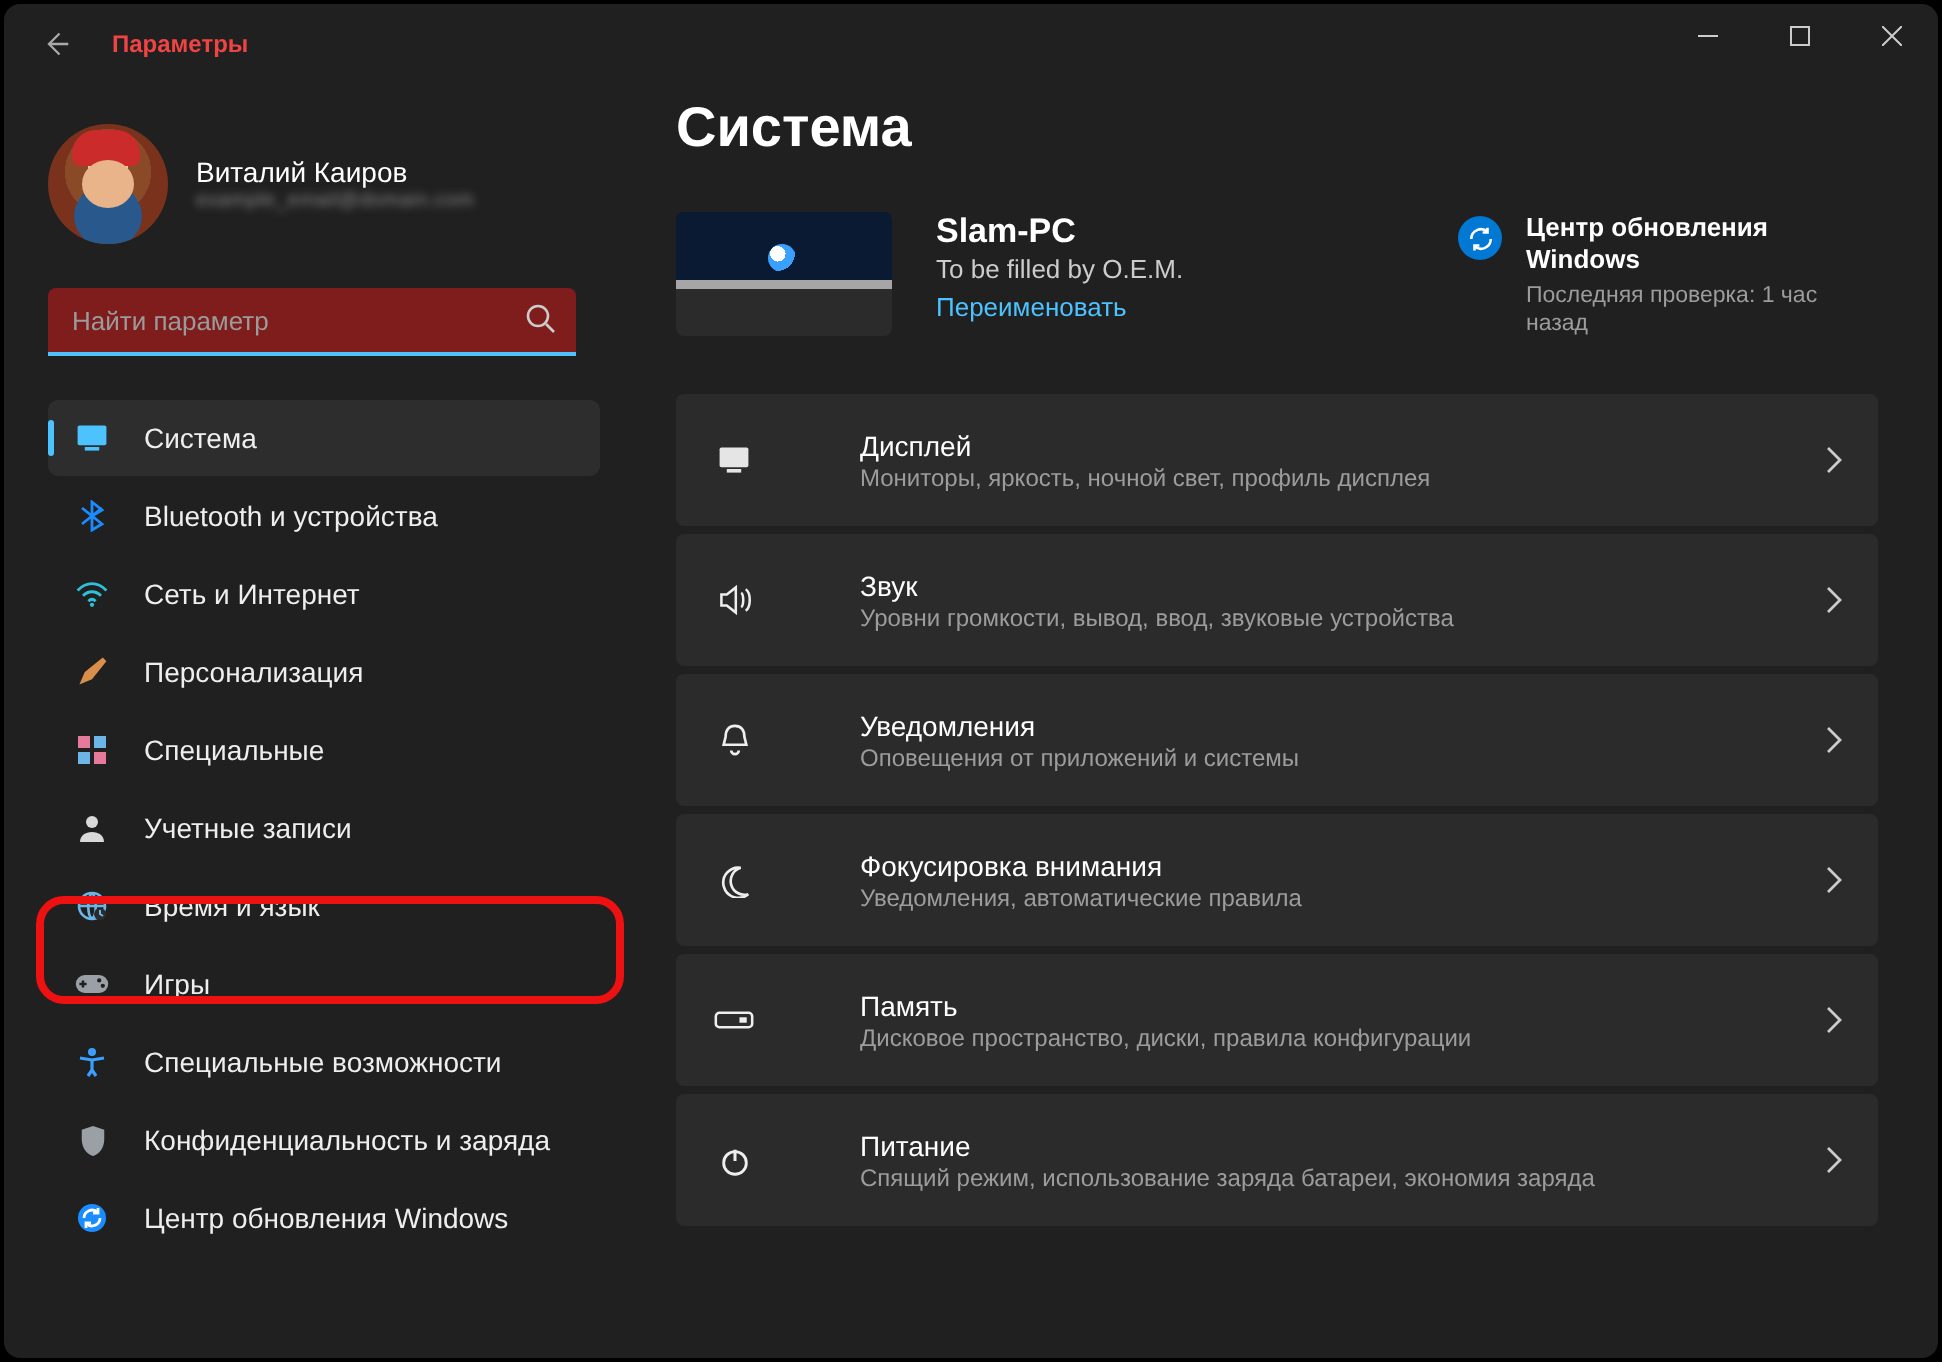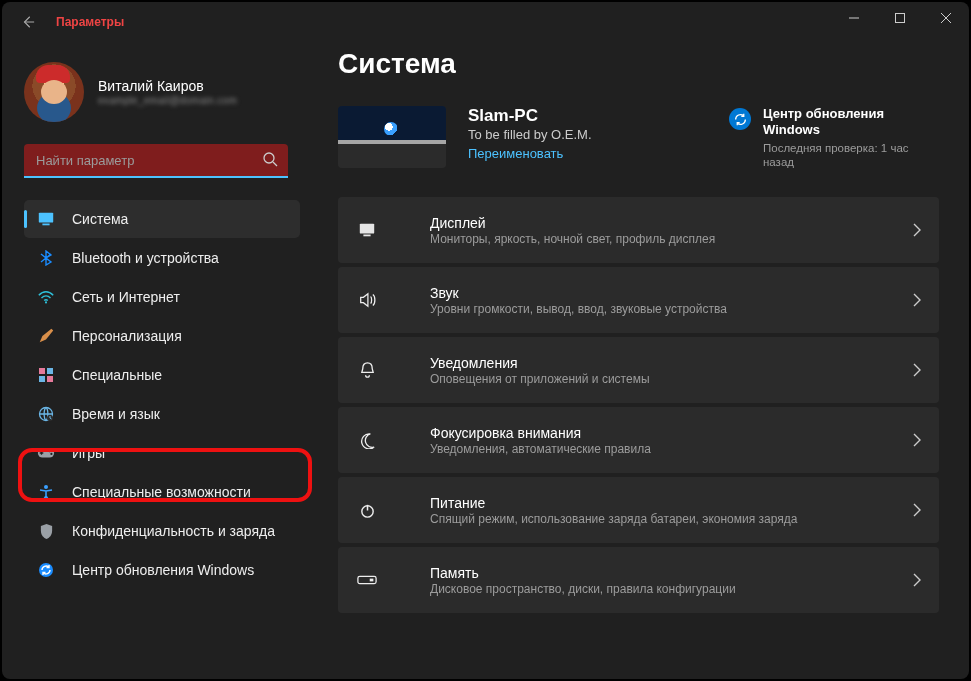--- a/index.html
+++ b/index.html
@@ -143,20 +143,29 @@
                 <rect x="9" y="1" width="6" height="6" fill="#6bb6e6"></rect>
                 <rect x="1" y="9" width="6" height="6" fill="#6bb6e6"></rect>
                 <rect x="9" y="9" width="6" height="6" fill="#e67a9b"></rect>
               </svg>
             </span>
             <span>Специальные</span>
           </div>
           <div class="nav-item">
             <span class="nicon">
               <svg width="16" height="16" viewBox="0 0 16 16">
+                <circle cx="8" cy="5" r="3" fill="#d9d9d9"></circle>
+                <path d="M2 15c0-3.3 2.7-5 6-5s6 1.7 6 5" fill="#d9d9d9"></path>
+              </svg>
+            </span>
+            <span>Учетные записи</span>
+          </div>
+          <div class="nav-item">
+            <span class="nicon">
+              <svg width="16" height="16" viewBox="0 0 16 16">
                 <circle cx="8" cy="8" r="6.5" fill="none" stroke="#6bb6e6" stroke-width="1.3"></circle>
                 <path d="M1.5 8h13M8 1.5c2.5 2 2.5 11 0 13M8 1.5c-2.5 2-2.5 11 0 13" fill="none" stroke="#6bb6e6" stroke-width="1.3"></path>
                 <circle cx="12" cy="12" r="3" fill="#2b2b2b"></circle>
                 <path d="M12 10v2l1.5 1" stroke="#6bb6e6" stroke-width="1" fill="none"></path>
               </svg>
             </span>
             <span>Время и язык</span>
           </div>
           <div class="nav-item">
             <span class="nicon">
@@ -286,50 +295,50 @@
   <div class="card-sub">Уведомления, автоматические правила</div>
             </div>
   <span class="chev">
               <svg width="9" height="14" viewBox="0 0 9 14">
                 <path d="M2 1l6 6-6 6" fill="none" stroke="currentColor" stroke-width="1.4"></path>
               </svg>
             </span>
           </div>
           <div class="card">
             <span class="cicon">
+              <svg width="20" height="14" viewBox="0 0 22 14">
+                <rect x="1" y="3" width="20" height="8" rx="2" fill="none" stroke="currentColor" stroke-width="1.4"></rect>
+                <rect x="14" y="5.5" width="4" height="3" fill="currentColor"></rect>
+              </svg>
+            </span>
+  <div class="card-body">
+              <div class="card-title">Память</div>
+  <div class="card-sub">Дисковое пространство, диски, правила конфигурации</div>
+            </div>
+  <span class="chev">
+              <svg width="9" height="14" viewBox="0 0 9 14">
+                <path d="M2 1l6 6-6 6" fill="none" stroke="currentColor" stroke-width="1.4"></path>
+              </svg>
+            </span>
+          </div>
+          <div class="card">
+            <span class="cicon">
               <svg width="17" height="17" viewBox="0 0 18 18">
                 <circle cx="9" cy="10" r="6" fill="none" stroke="currentColor" stroke-width="1.5"></circle>
                 <path d="M9 3v6" stroke="currentColor" stroke-width="1.6"></path>
               </svg>
             </span>
   <div class="card-body">
               <div class="card-title">Питание</div>
   <div class="card-sub">Спящий режим, использование заряда батареи, экономия заряда</div>
             </div>
   <span class="chev">
               <svg width="9" height="14" viewBox="0 0 9 14">
                 <path d="M2 1l6 6-6 6" fill="none" stroke="currentColor" stroke-width="1.4"></path>
               </svg>
             </span>
           </div>
-          <div class="card">
-            <span class="cicon">
-              <svg width="20" height="14" viewBox="0 0 22 14">
-                <rect x="1" y="3" width="20" height="8" rx="2" fill="none" stroke="currentColor" stroke-width="1.4"></rect>
-                <rect x="14" y="5.5" width="4" height="3" fill="currentColor"></rect>
-              </svg>
-            </span>
-  <div class="card-body">
-              <div class="card-title">Память</div>
-  <div class="card-sub">Дисковое пространство, диски, правила конфигурации</div>
-            </div>
-  <span class="chev">
-              <svg width="9" height="14" viewBox="0 0 9 14">
-                <path d="M2 1l6 6-6 6" fill="none" stroke="currentColor" stroke-width="1.4"></path>
-              </svg>
-            </span>
-          </div>
         </div>
     </div>
   </div>
 
   <div class="highlight-box"></div>
 </div>
 
 </body></html>

